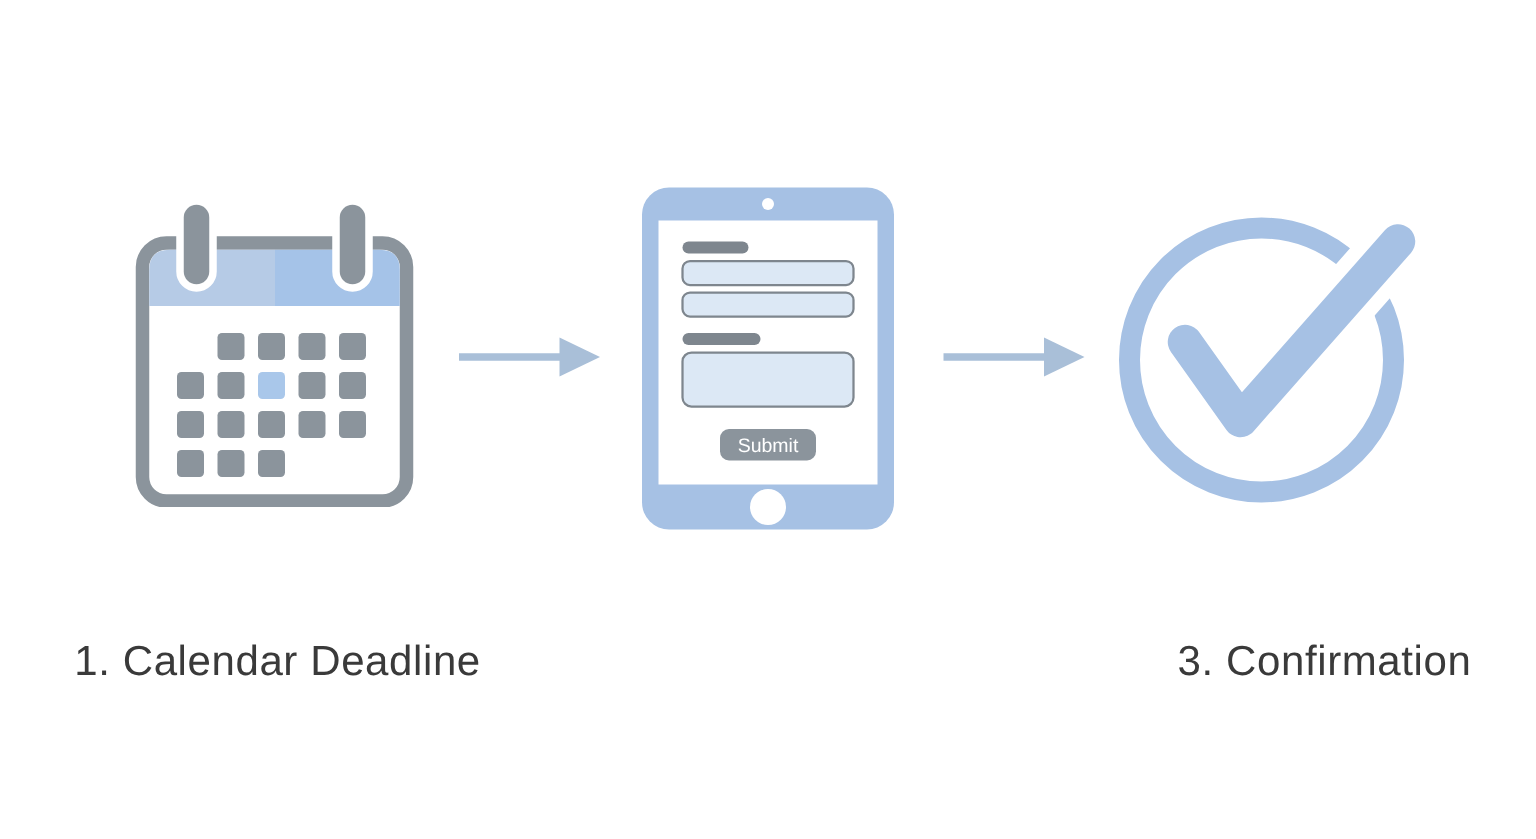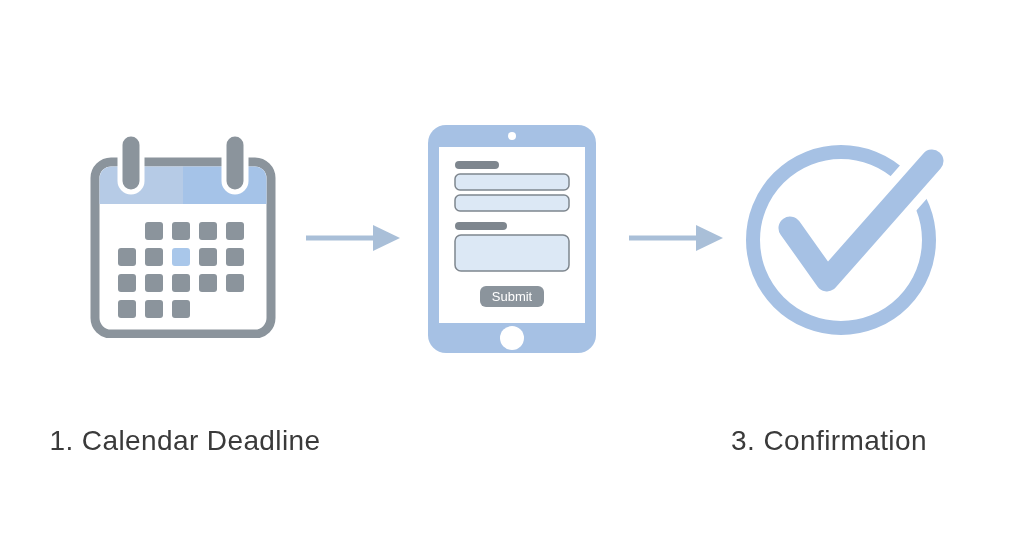--- a/index.html
+++ b/index.html
@@ -23,21 +23,21 @@
     transform: translateX(-50%);
     font-size: 28px;
     font-weight: 400;
     letter-spacing: 0.4px;
     color: var(--text, #3a3a3a);
     white-space: nowrap;
     margin-top: 17px;
   }
   .label-1 { left: 185px; }
   .label-2 { left: 512px; }
-  .label-3 { left: 829px; }
+  .label-3 { left: 883px; }
   svg { display: block; }
 </style>
 </head>
 <body>
 
 <div class="canvas">
 
   <svg class="abs" style="left:88px; top:130px;" width="190" height="208" viewBox="0 0 190 208">
     <defs>
       <linearGradient id="hdr" x1="0" y1="0" x2="1" y2="0">

